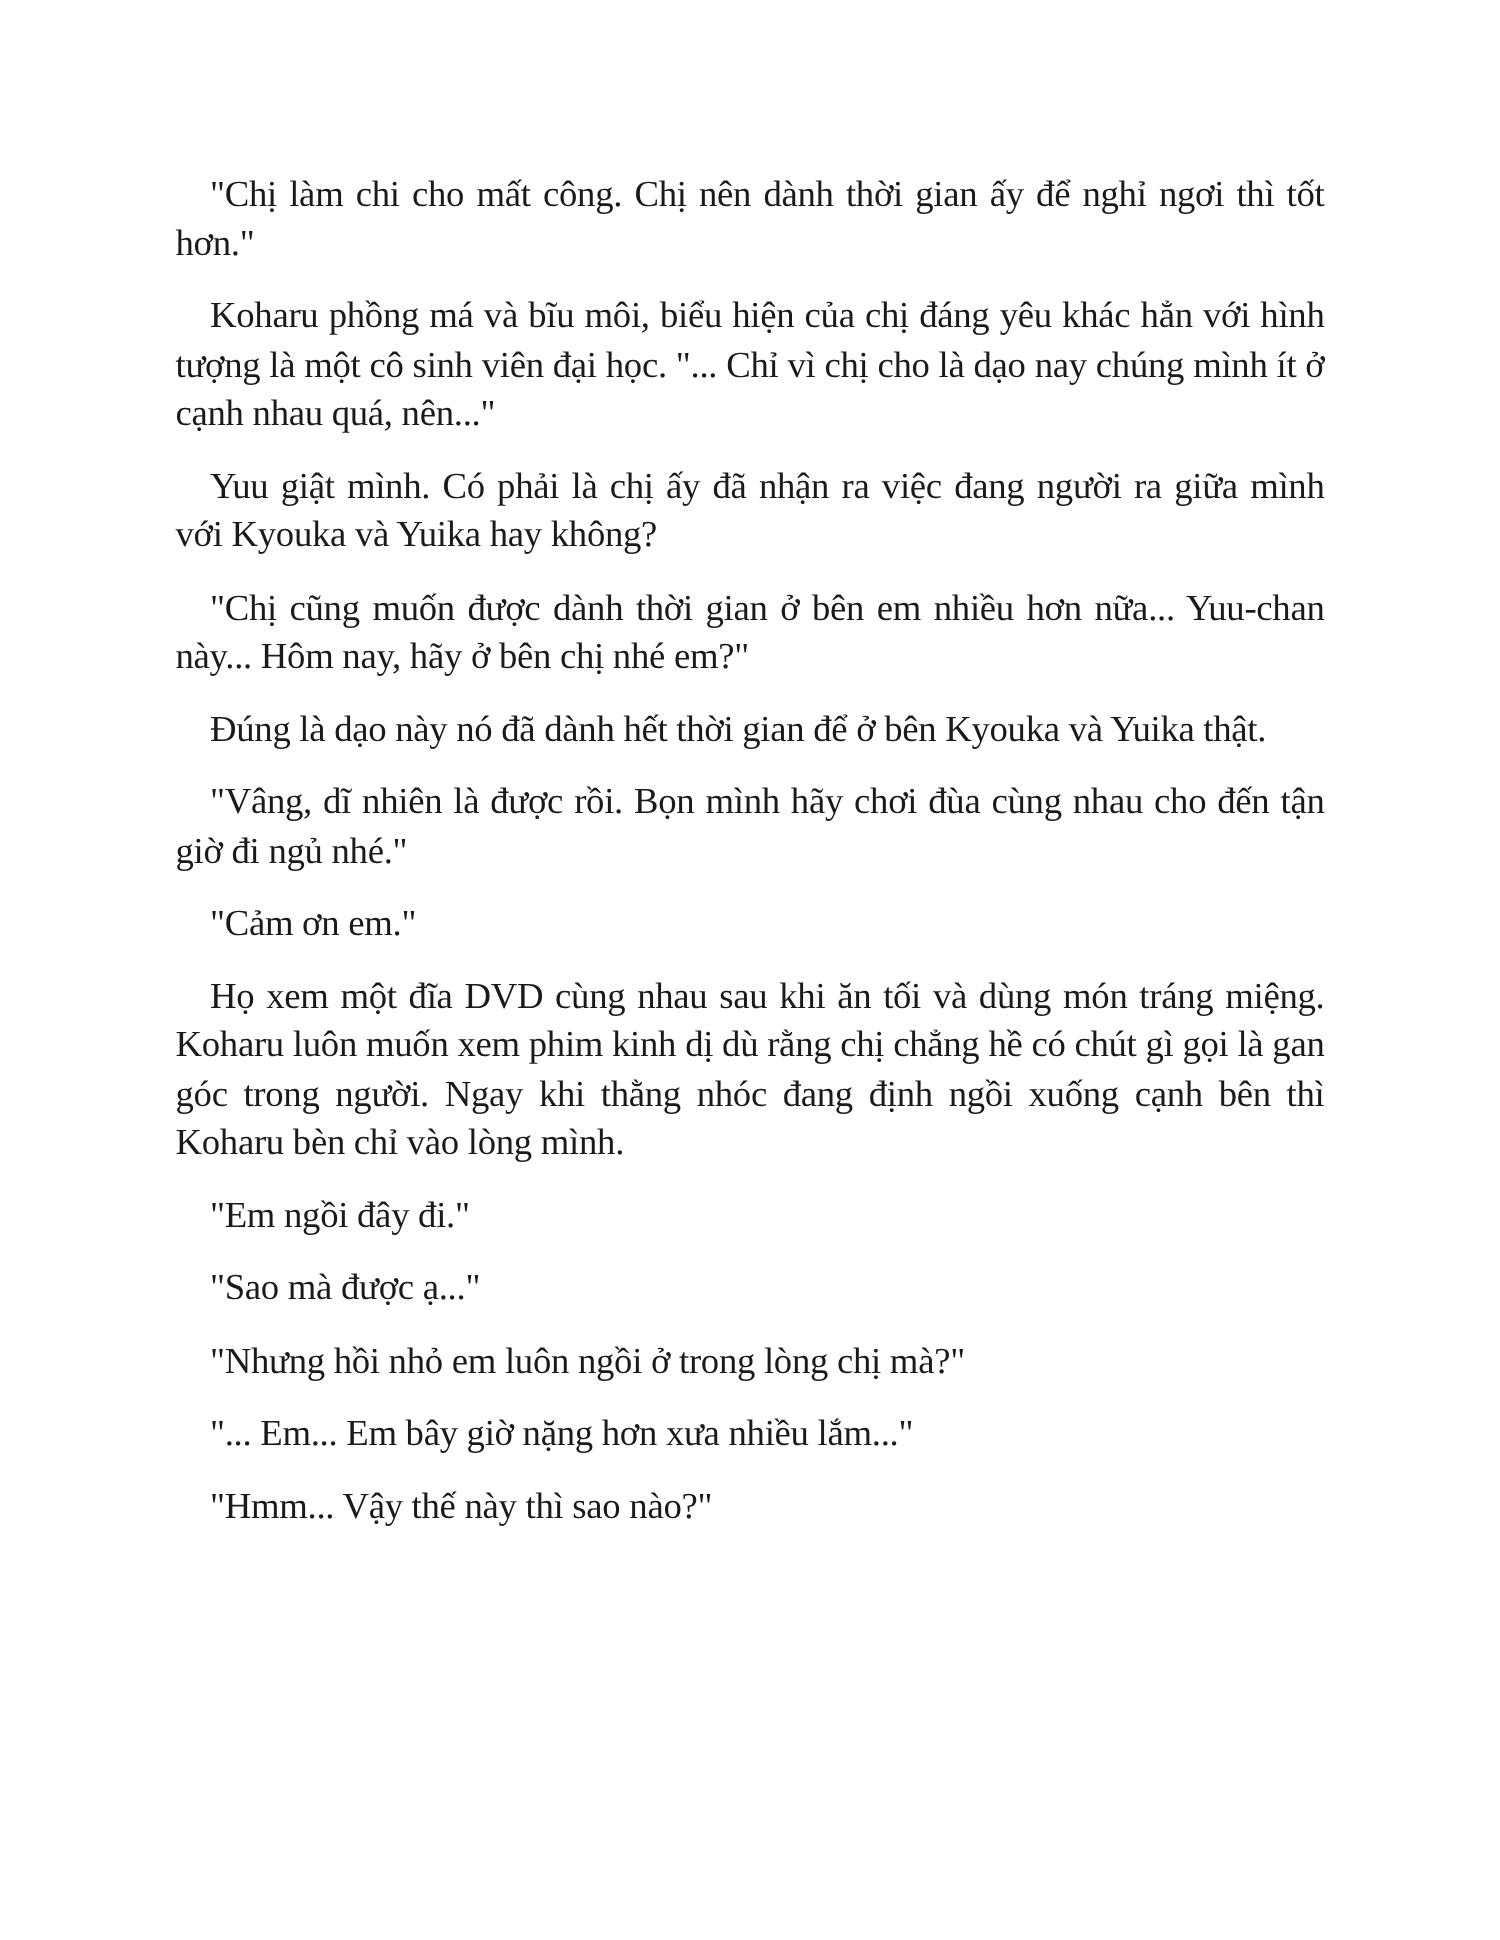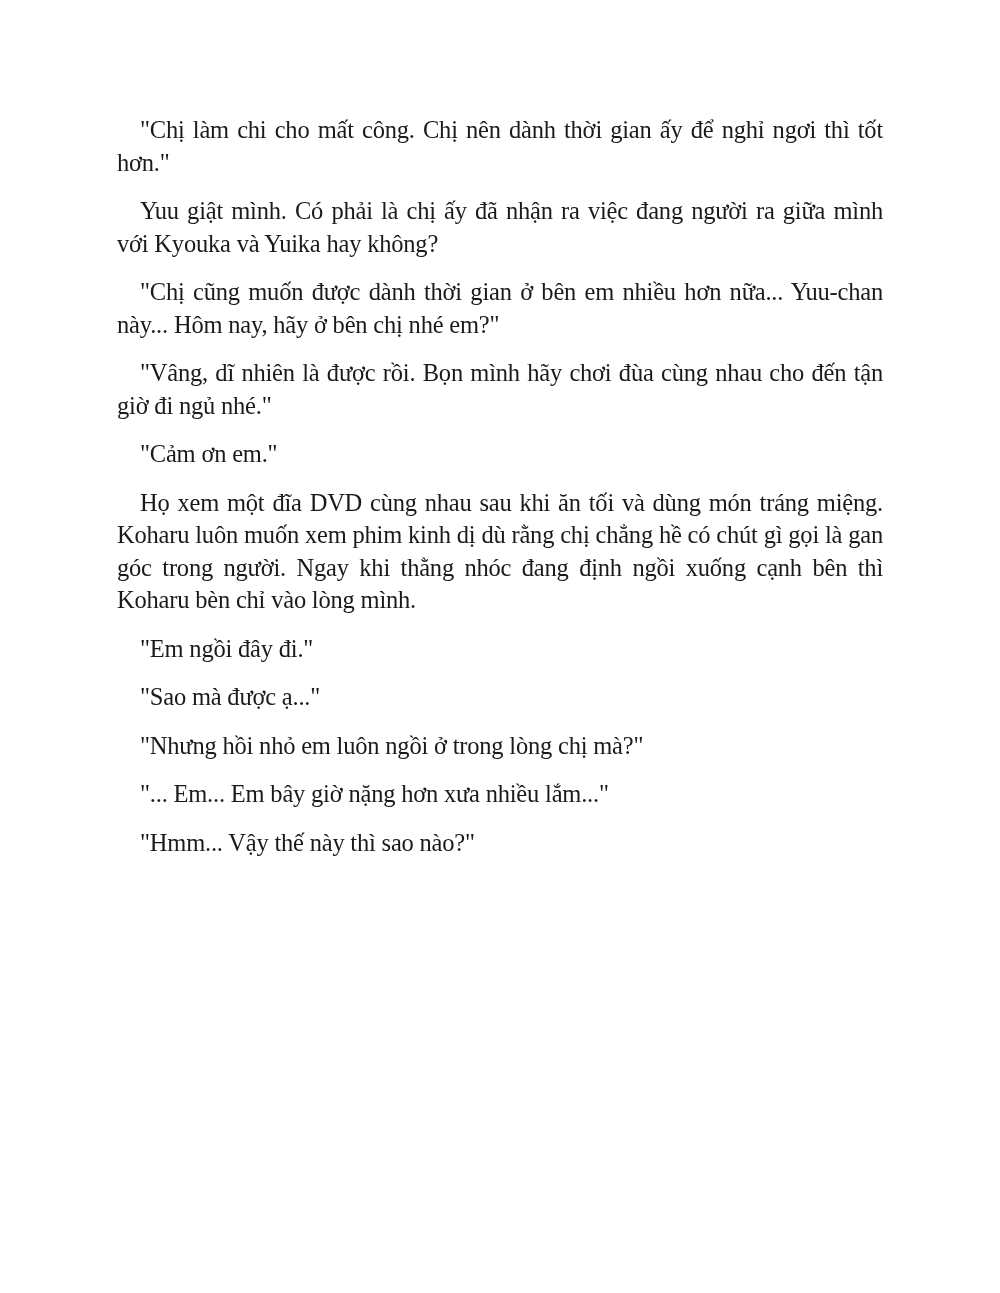--- a/index.html
+++ b/index.html
@@ -29,22 +29,24 @@
       text-indent: 23px;
       text-align: justify;
       text-align-last: left;
     }
   </style>
 </head>
 <body>
 
 <div class="page">
   <p class="para">"Chị làm chi cho mất công. Chị nên dành thời gian ấy để nghỉ ngơi thì tốt hơn."</p>
+  <p class="para">Koharu phồng má và bĩu môi, biểu hiện của chị đáng yêu khác hẳn với hình tượng là một cô sinh viên đại học. "... Chỉ vì chị cho là dạo nay chúng mình ít ở cạnh nhau quá, nên..."</p>
   <p class="para">Yuu giật mình. Có phải là chị ấy đã nhận ra việc đang người ra giữa mình với Kyouka và Yuika hay không?</p>
   <p class="para">"Chị cũng muốn được dành thời gian ở bên em nhiều hơn nữa... Yuu-chan này... Hôm nay, hãy ở bên chị nhé em?"</p>
+  <p class="para">Đúng là dạo này nó đã dành hết thời gian để ở bên Kyouka và Yuika thật.</p>
   <p class="para">"Vâng, dĩ nhiên là được rồi. Bọn mình hãy chơi đùa cùng nhau cho đến tận giờ đi ngủ nhé."</p>
   <p class="para">"Cảm ơn em."</p>
   <p class="para">Họ xem một đĩa DVD cùng nhau sau khi ăn tối và dùng món tráng miệng. Koharu luôn muốn xem phim kinh dị dù rằng chị chẳng hề có chút gì gọi là gan góc trong người. Ngay khi thằng nhóc đang định ngồi xuống cạnh bên thì Koharu bèn chỉ vào lòng mình.</p>
   <p class="para">"Em ngồi đây đi."</p>
   <p class="para">"Sao mà được ạ..."</p>
   <p class="para">"Nhưng hồi nhỏ em luôn ngồi ở trong lòng chị mà?"</p>
   <p class="para">"... Em... Em bây giờ nặng hơn xưa nhiều lắm..."</p>
   <p class="para">"Hmm... Vậy thế này thì sao nào?"</p>
 </div>
 

